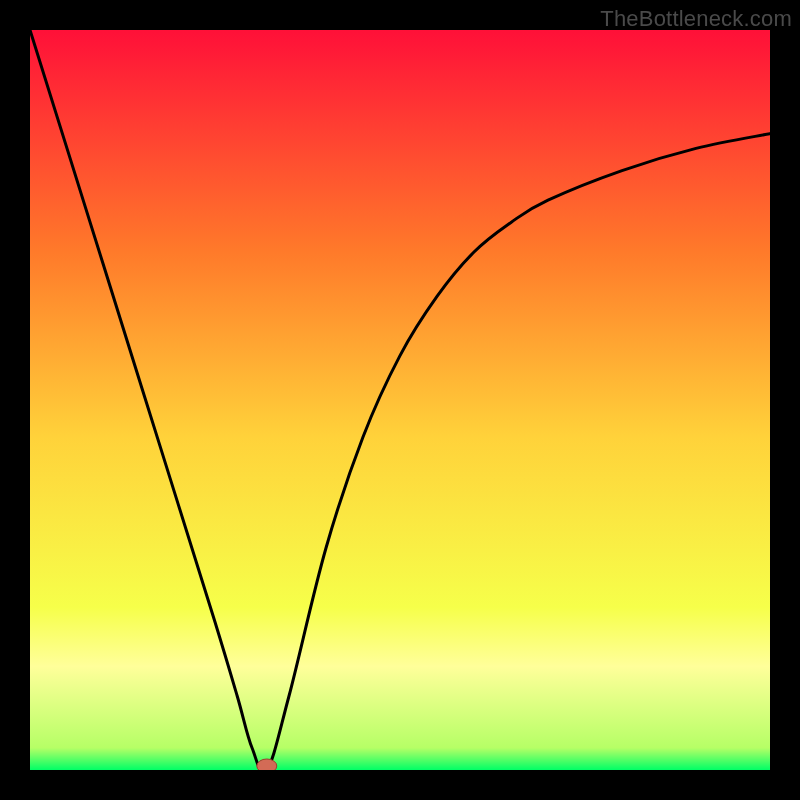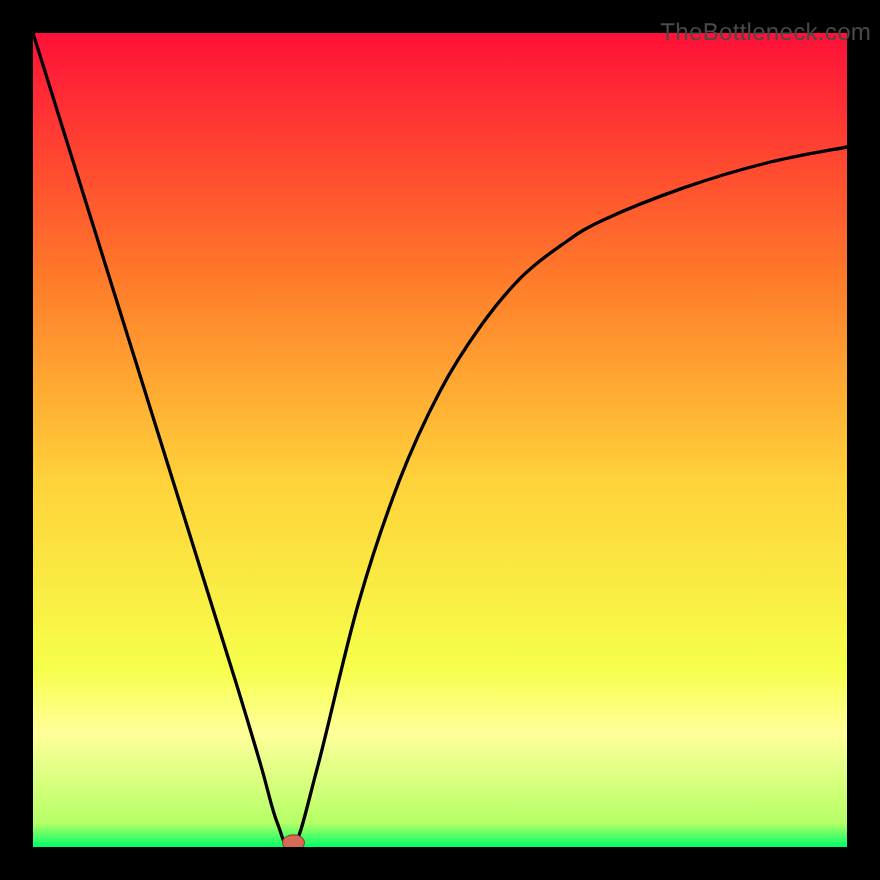--- a/index.html
+++ b/index.html
@@ -12,21 +12,21 @@
     overflow: hidden;
   }
   .frame {
     position: relative;
     width: 800px;
     height: 800px;
     background: #000;
   }
   .watermark {
     position: absolute;
-    top: 16px;
+    top: 6px;
     right: 8px;
     color: #4a4a4a;
     font-size: 22px;
     font-weight: 500;
     letter-spacing: 0.2px;
     z-index: 4;
   }
   svg.plot {
     position: absolute;
     left: 30px;

